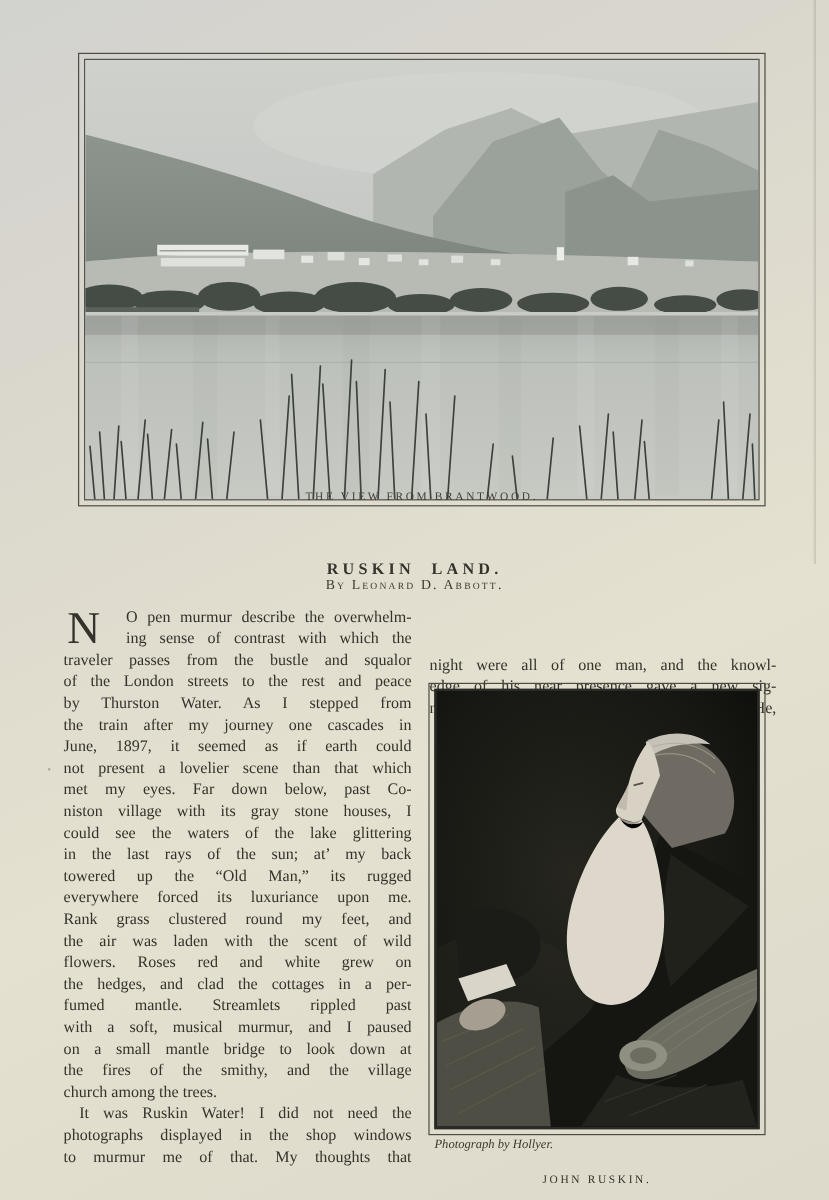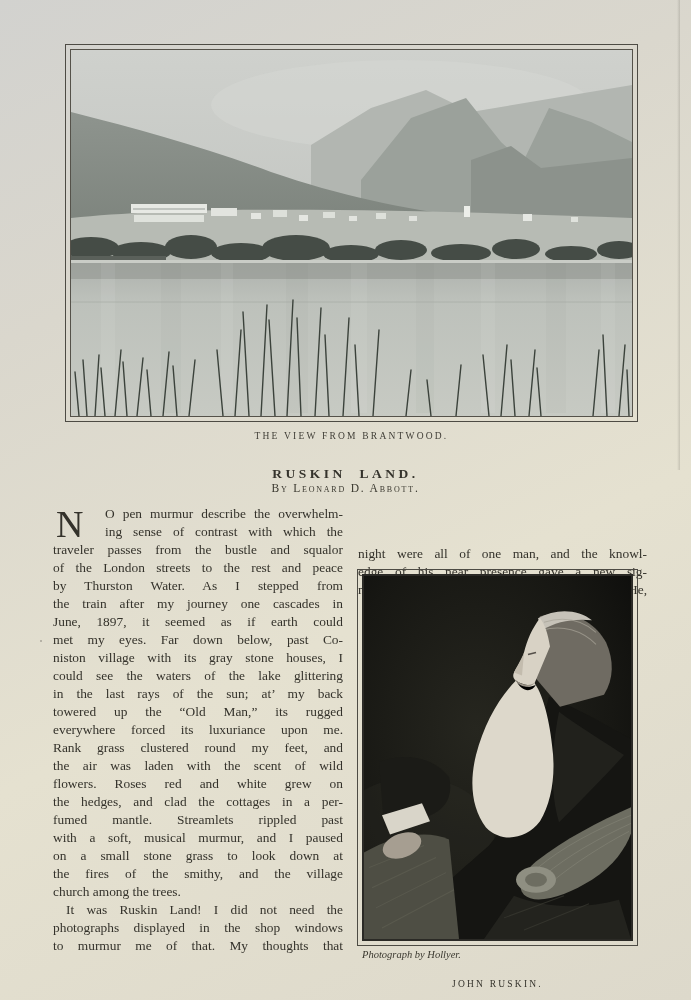--- a/index.html
+++ b/index.html
@@ -12,21 +12,21 @@
     background:linear-gradient(90deg,rgba(255,255,255,0),rgba(120,118,108,.28));}
   .speck{position:absolute;width:2px;height:2px;border-radius:50%;background:rgba(95,93,86,.45);}
 
   .photo-frame{position:absolute;border:1px solid #4d4b44;padding:4px;box-sizing:content-box;}
   .photo-inner{width:100%;height:100%;border:1px solid #55524a;box-sizing:border-box;overflow:hidden;background:#c8cac6;}
   .frame-landscape{left:65px;top:44px;width:563px;height:368px;}
   .frame-portrait{left:357px;top:569px;width:271px;height:367px;}
   .frame-portrait .photo-inner{border:2px solid #2b2a26;background:#111110;}
   .photo-inner svg{display:block;width:100%;height:100%;}
 
-  .caption-top{position:absolute;left:65px;top:431px;width:573px;text-align:center;
+  .caption-top{position:absolute;left:65px;top:410px;width:573px;text-align:center;
     font-size:9.5px;letter-spacing:2.2px;color:#403e37;}
   .title{position:absolute;left:0;top:466px;width:691px;text-align:center;
     font-size:13.5px;font-weight:bold;letter-spacing:3.5px;word-spacing:7px;color:#35332c;}
   .byline{position:absolute;left:0;top:482px;width:691px;text-align:center;
     font-variant:small-caps;font-size:11.5px;letter-spacing:1.8px;color:#3a382f;}
 
   .col{position:absolute;top:505px;font-size:13.4px;color:#34322b;}
   .col-left{left:53px;width:290px;}
   .col-right{left:358px;width:289px;margin-top:40px;}
   .bline{height:18px;line-height:18px;overflow:hidden;
@@ -142,38 +142,39 @@
 <div class="dropcap">N</div>
 <div class="col col-left">
   <div class="p1">
       <div class="bline">O pen murmur describe the overwhelm-</div>
       <div class="bline">ing sense of contrast with which the</div>
       <div class="bline">traveler passes from the bustle and squalor</div>
       <div class="bline">of the London streets to the rest and peace</div>
       <div class="bline">by Thurston Water.  As I stepped from</div>
       <div class="bline">the train after my journey one cascades in</div>
       <div class="bline">June, 1897, it seemed as if earth could</div>
+      <div class="bline">not present a lovelier scene than that which</div>
       <div class="bline">met my eyes.  Far down below, past Co-</div>
       <div class="bline">niston village with its gray stone houses, I</div>
       <div class="bline">could see the waters of the lake glittering</div>
       <div class="bline">in the last rays of the sun; at’ my back</div>
       <div class="bline">towered up the “Old Man,” its rugged</div>
       <div class="bline">everywhere forced its luxuriance upon me.</div>
       <div class="bline">Rank grass clustered round my feet, and</div>
       <div class="bline">the air was laden with the scent of wild</div>
       <div class="bline">flowers.  Roses red and white grew on</div>
       <div class="bline">the hedges, and clad the cottages in a per-</div>
       <div class="bline">fumed mantle.  Streamlets rippled past</div>
       <div class="bline">with a soft, musical murmur, and I paused</div>
-      <div class="bline">on a small stone grass to look down at</div>
+      <div class="bline">on a small mantle bridge to look down at</div>
       <div class="bline">the fires of the smithy, and the village</div>
       <div class="bline short">church among the trees.</div>
     </div>
   <div class="p2">
-      <div class="bline">It was Ruskin Land!  I did not need the</div>
+      <div class="bline">It was Ruskin Water!  I did not need the</div>
       <div class="bline">photographs displayed in the shop windows</div>
       <div class="bline">to murmur me of that.   My thoughts that</div>
     </div>
 </div>
 
 <div class="col col-right">
   <div class="p3">
       <div class="bline">night were all of one man, and the knowl-</div>
       <div class="bline">edge of his near presence gave a new sig-</div>
       <div class="bline">nificance to the meanest objects I saw.  He,</div>

